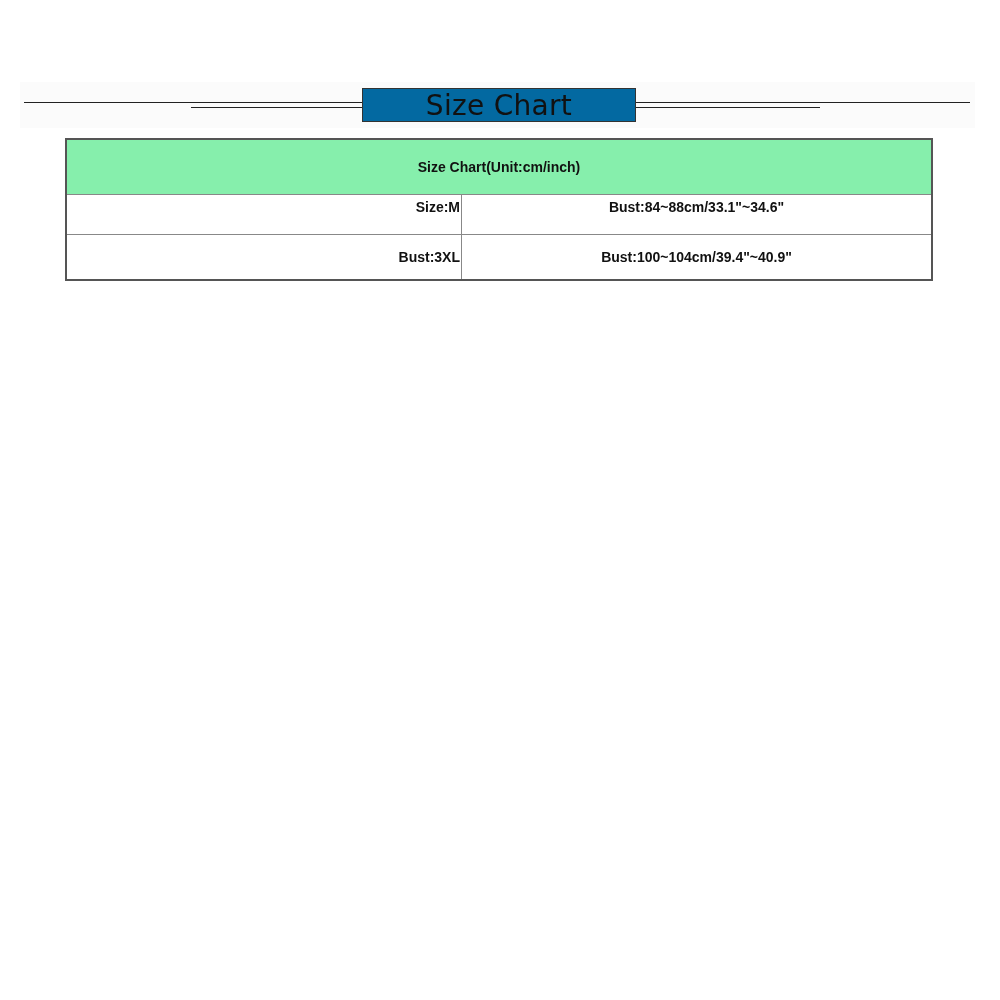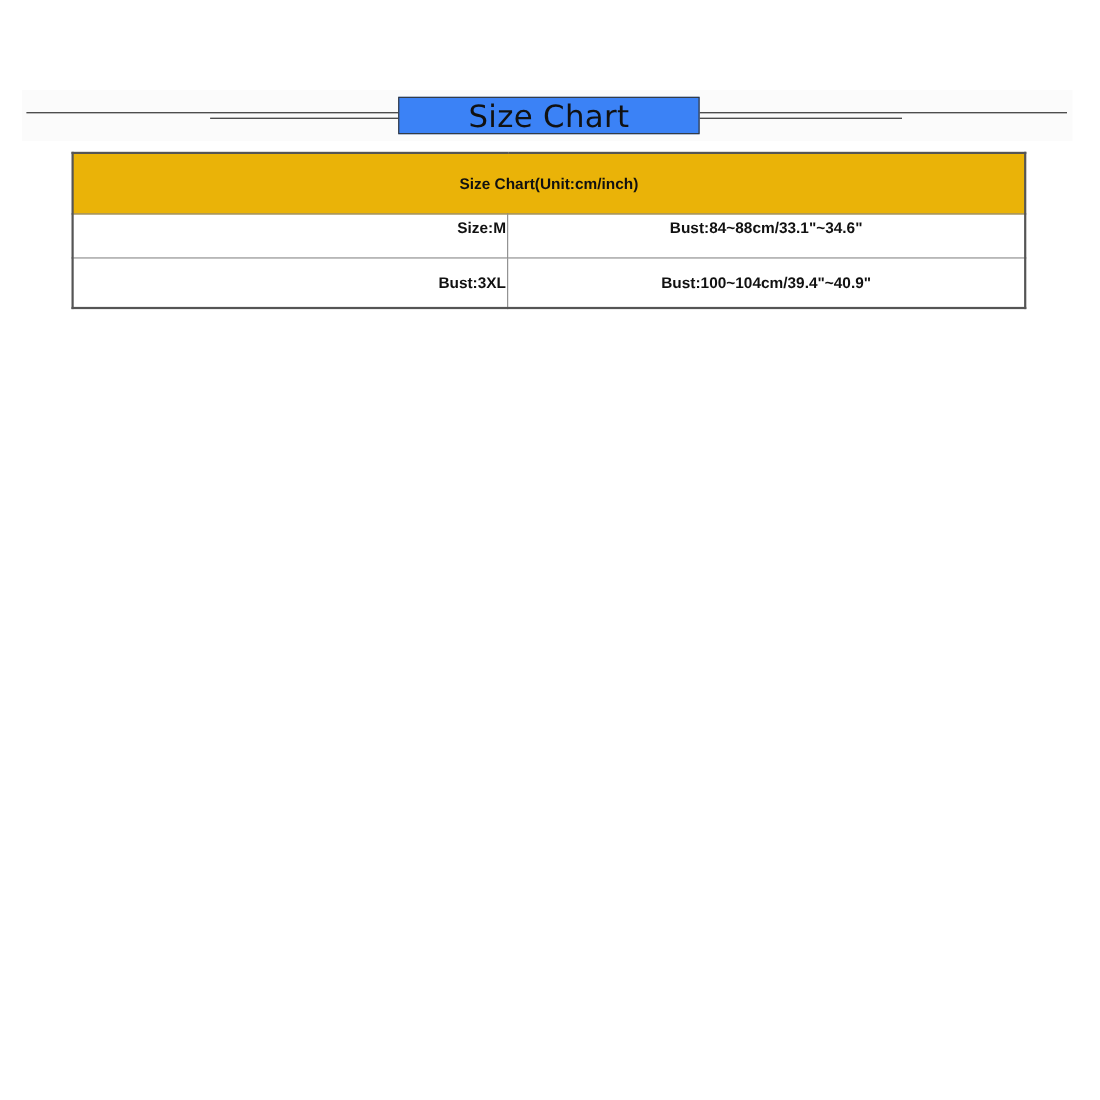--- a/index.html
+++ b/index.html
@@ -1,23 +1,23 @@
 <!DOCTYPE html>
 <html><head>
 <meta charset="utf-8">
 <style>
   html, body { margin:0; padding:0; }
   body { width:1000px; height:1000px; background:#ffffff; position:relative; overflow:hidden; font-family:"Liberation Sans", sans-serif; }
   .hdr-band { position:absolute; left:20px; top:82px; width:955px; height:46px; background:#fbfbfb; }
   .line { position:absolute; height:1px; background:#222; }
-  .title-box { position:absolute; left:362px; top:88px; width:274px; height:34px; border:1px solid #333; background:#3b82f6; box-sizing:border-box; display:flex; align-items:center; justify-content:center; }
+  .title-box { position:absolute; left:362px; top:88px; width:274px; height:34px; border:1px solid #333; background:#0369a1; box-sizing:border-box; display:flex; align-items:center; justify-content:center; }
   .title-box span { font-family:"DejaVu Sans", sans-serif; font-size:28px; color:#111; letter-spacing:0.3px; }
   table.sc { position:absolute; left:65px; top:138px; width:868px; border-collapse:collapse; border:2px solid #555; }
   table.sc td { border:1px solid #888; text-align:center; font-weight:bold; font-size:14px; color:#111; }
-  table.sc td.head { background:#eab308; height:52px; font-size:14px; }
+  table.sc td.head { background:#86efac; height:52px; font-size:14px; }
   table.sc td.size { width:392px;text-align:right; }
 </style>
 </head>
 <body>
 
 <div class="hdr-band"></div>
 <div class="line" style="left:24px;top:102px;width:338px;"></div>
 <div class="line" style="left:191px;top:107px;width:171px;"></div>
 <div class="line" style="left:636px;top:102px;width:334px;"></div>
 <div class="line" style="left:636px;top:107px;width:184px;"></div>

